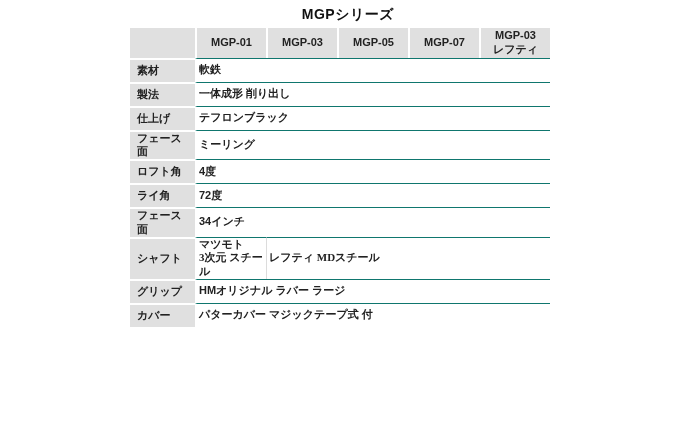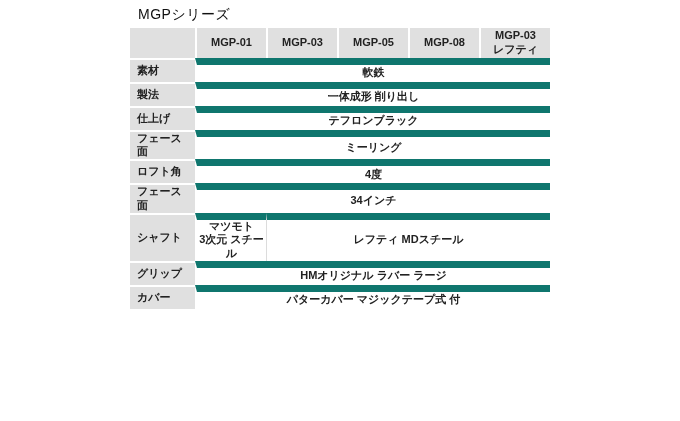--- a/index.html
+++ b/index.html
@@ -3,47 +3,47 @@
 <meta charset="utf-8">
 <style>
   html,body { margin:0; padding:0; }
   body {
     width:680px; height:421px; background:#ffffff; overflow:hidden;
     font-family:"Liberation Sans","DejaVu Sans",sans-serif;
     color:#222222; position:relative;
   }
   .wrap { position:absolute; left:130px; top:0; width:420px; }
   .page-title {
-    font-size:14px; font-weight:normal; color:#111111;
-    margin:6px 0 4px 8px; letter-spacing:0.5px;
+    font-size:14px; font-weight:bold; color:#111111;
+    margin:6px 0 4px 16px; letter-spacing:0.5px;text-align:center;
   }
   table.spec {
     border-collapse:separate; border-spacing:0; table-layout:fixed;
     width:420px; font-size:11px;
   }
   table.spec th, table.spec td {
     box-sizing:border-box; vertical-align:middle;
     font-weight:bold; line-height:1.25; white-space:pre-line;
   }
   thead th {
     background:#e0e0e0; height:29px; text-align:center;
     border-left:2px solid #ffffff;
   }
   thead th:first-child { border-left:none; }
   tbody th {
     background:#e0e0e0; height:24px; text-align:left;
     padding:0 3px 0 7px; border-top:2px solid #ffffff;margin-left:48px;
   }
   tbody td {
-    background:#ffffff; height:24px; text-align:center;
-    border-top:7px solid #0f766e; border-left:2px solid #ffffff;
+    background:#ffffff; height:24px; 
+    border-top:1px solid #0f766e; border-left:2px solid #ffffff;
     padding:0 2px;
   }
   tbody td + td { border-left:1px solid #dcdcdc; }
-  tbody tr.tall th, tbody tr.tall td { height:30px; }
+  tbody tr.tall th, tbody tr.tall td { height:30px;font-family:Liberation Serif, serif; }
 </style>
 </head>
 <body>
 
 <div class="wrap">
   <div class="page-title">MGPシリーズ</div>
 
   <table class="spec">
     <colgroup>
       <col style="width:65px">
@@ -52,21 +52,21 @@
         <col style="width:71px">
         <col style="width:71px">
         <col style="width:71px">
     </colgroup>
     <thead>
       <tr>
         <th></th>
         <th>MGP-01</th>
         <th>MGP-03</th>
         <th>MGP-05</th>
-        <th>MGP-08</th>
+        <th>MGP-07</th>
         <th>MGP-03
 レフティ</th>
       </tr>
     </thead>
     <tbody>
       <tr>
         <th>素材</th>
         <td colspan="5">軟鉄</td>
       </tr>
       <tr>
@@ -79,20 +79,24 @@
       </tr>
       <tr>
         <th>フェース面</th>
         <td colspan="5">ミーリング</td>
       </tr>
       <tr>
         <th>ロフト角</th>
         <td colspan="5">4度</td>
       </tr>
       <tr>
+        <th>ライ角</th>
+        <td colspan="5">72度</td>
+      </tr>
+      <tr>
         <th>フェース面</th>
         <td colspan="5">34インチ</td>
       </tr>
       <tr class="tall">
         <th>シャフト</th>
         <td>マツモト
 3次元 スチール</td>
         <td colspan="4">レフティ MDスチール</td>
       </tr>
       <tr>

